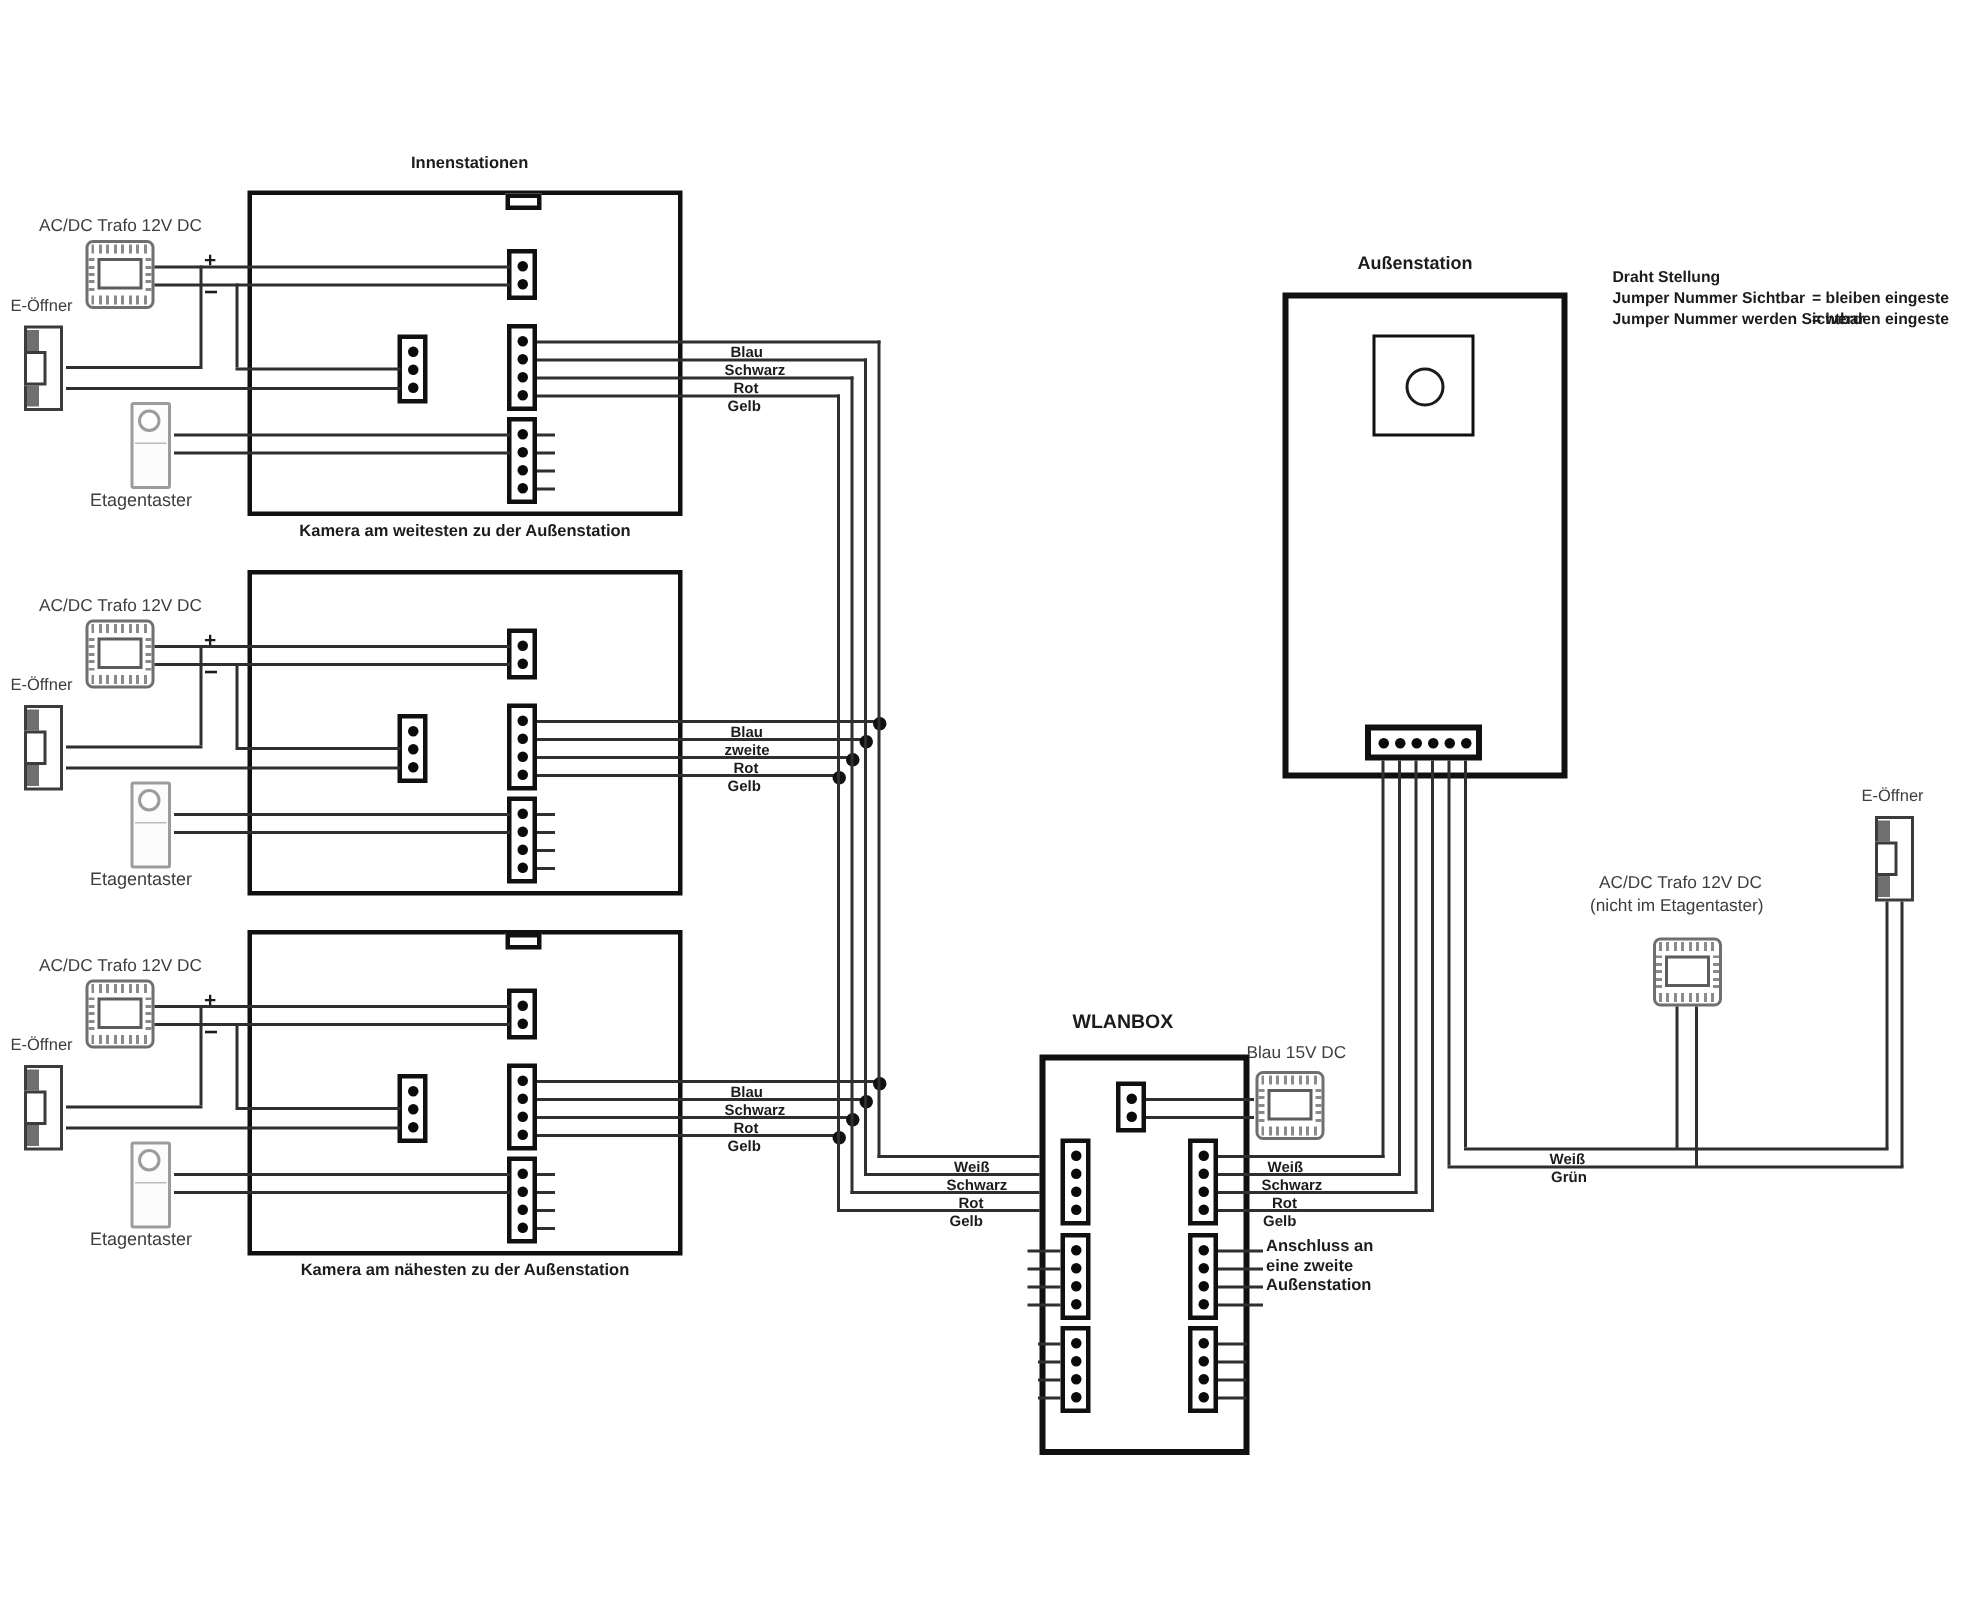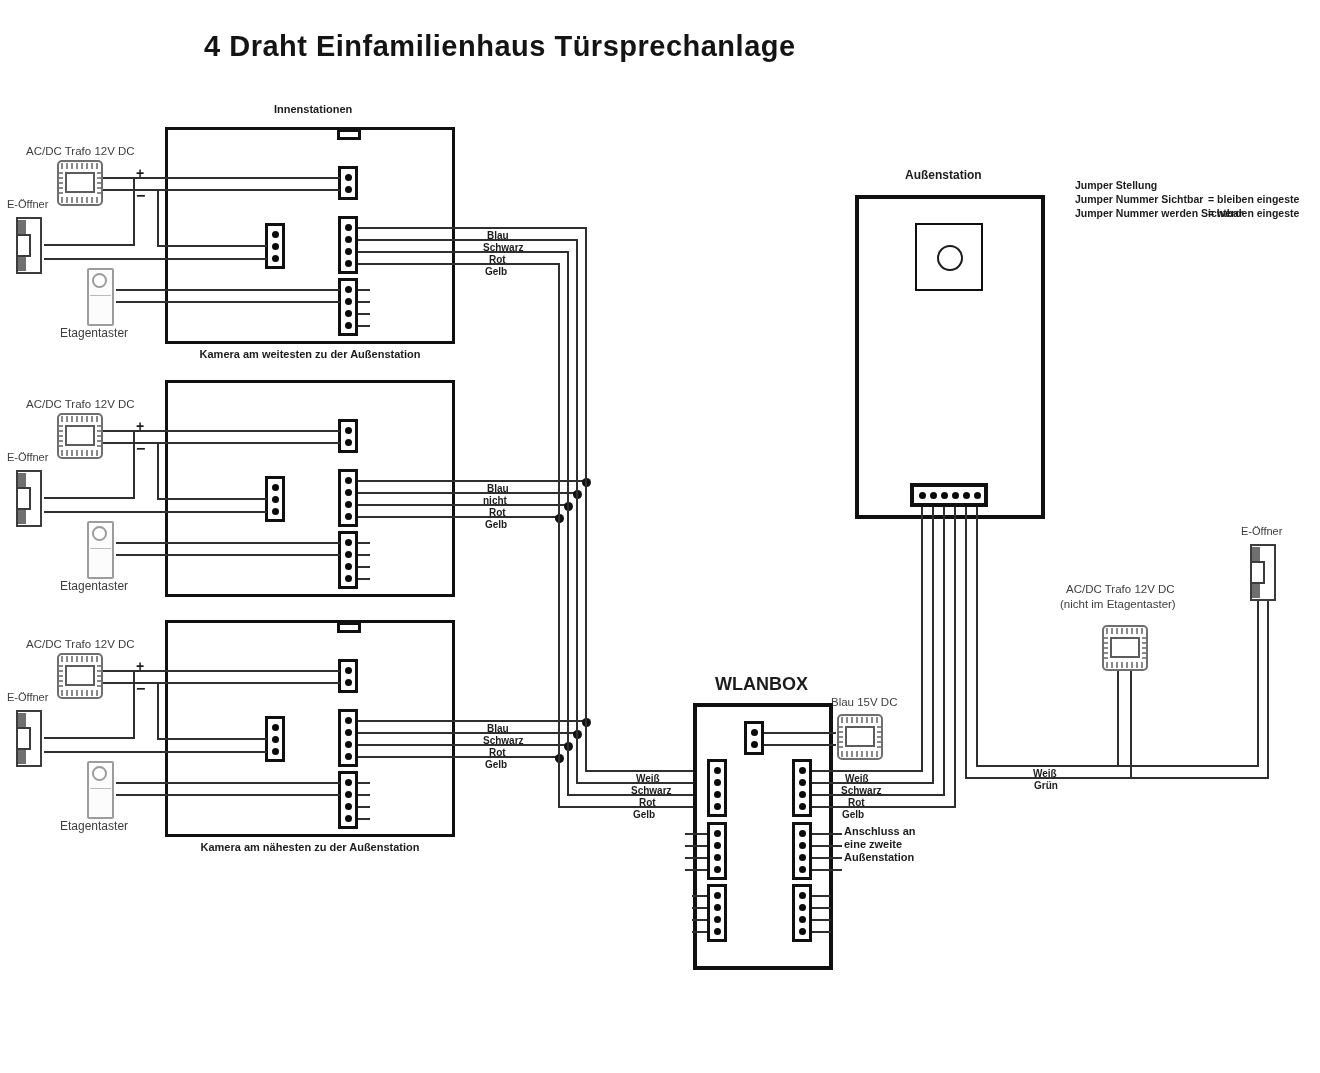--- a/index.html
+++ b/index.html
@@ -3,21 +3,21 @@
 <meta charset="utf-8">
 <style>
   html,body{margin:0;padding:0;background:#fff;}
   #canvas{position:relative;width:1320px;height:1073px;background:#fff;overflow:hidden;
           font-family:"Liberation Sans",sans-serif;color:#1c1c1c;}
   .sh{position:absolute;box-sizing:border-box;}
   .t{position:absolute;white-space:nowrap;line-height:1.15;}
   .b{font-weight:bold;}
   .g{color:#3d3d3d;}
   .s10{font-size:10px;} .s11{font-size:11px;} .s115{font-size:11.5px;} .s12{font-size:12px;}
-  .s13{font-size:18px;} .s14{font-size:14px;}
+  .s13{font-size:13px;} .s14{font-size:14px;}
   .title{font-size:29px;font-weight:600;color:#141414;letter-spacing:0.5px;}
   .vlabel{writing-mode:vertical-rl;font-size:11px;color:#222;letter-spacing:0.5px;}
   .station{position:absolute;left:0;width:1320px;height:250px;}
   
   .trafo-label{left:26px;top:18px;}
   .plus-sign{left:136px;top:38px;font-size:14px;font-weight:bold;}
   .minus-sign{left:136px;top:60px;font-size:16px;font-weight:bold;}
   .eoef-label{left:7px;top:71px;}
   .etg-label{left:60px;top:200px;}
   .j-label{left:317px;top:2px;}
@@ -29,21 +29,20 @@
   .note2{left:372px;top:180px;} .note3{left:372px;top:193px;}
   .wl0{left:487px;top:103px;} .wl1{left:483px;top:115px;}
   .wl2{left:489px;top:127px;} .wl3{left:485px;top:139px;}
   .caption{left:165px;top:221px;width:290px;text-align:center;}
 </style>
 </head>
 <body>
 
 <div id="canvas">
 
-  <div class="t title" style="left:204px;top:30px;">4 Draht Einfamilienhaus Türsprechanlage</div>
   <div class="t b s11" style="left:274px;top:103px;">Innenstationen</div>
 
   <div class="station" style="top:127px;">
     <div class="t s115 g trafo-label">AC/DC Trafo 12V DC</div>
     <div class="t plus-sign">+</div>
     <div class="t minus-sign">−</div>
     <div class="t s11 g eoef-label">E-Öffner</div>
     <div class="t s12 g etg-label">Etagentaster</div>
     <div class="t b s10 j-label">J2</div>
     <div class="t b s11 cn3-label">CN3</div>
@@ -69,21 +68,21 @@
     <div class="t s12 g etg-label">Etagentaster</div>
     <div class="t b s11 cn3-label">CN3</div>
     <div class="t b s11 cn1-label">CN1</div>
     <div class="t b s11 cn2-label">CN2</div>
     <div class="t b s11 cn4-label">CN4</div>
     <div class="t b s11 note0">Anschluss an</div>
     <div class="t b s11 note1">eine zweite</div>
     <div class="t b s11 note2">Außenstation /</div>
     <div class="t b s11 note3">Kamera</div>
     <div class="t b s10 wl0">Blau</div>
-    <div class="t b s10 wl1">nicht</div>
+    <div class="t b s10 wl1">zweite</div>
     <div class="t b s10 wl2">Rot</div>
     <div class="t b s10 wl3">Gelb</div>
   </div>
 
   <div class="station" style="top:620px;">
     <div class="t s115 g trafo-label">AC/DC Trafo 12V DC</div>
     <div class="t plus-sign">+</div>
     <div class="t minus-sign">−</div>
     <div class="t s11 g eoef-label">E-Öffner</div>
     <div class="t s12 g etg-label">Etagentaster</div>
@@ -119,21 +118,21 @@
   <div class="t b s10" style="left:633px;top:809px;">Gelb</div>
   <div class="t b s10" style="left:845px;top:773px;">Weiß</div>
   <div class="t b s10" style="left:841px;top:785px;">Schwarz</div>
   <div class="t b s10" style="left:848px;top:797px;">Rot</div>
   <div class="t b s10" style="left:842px;top:809px;">Gelb</div>
   <div class="t b s11" style="left:844px;top:825px;">Anschluss an</div>
   <div class="t b s11" style="left:844px;top:838px;">eine zweite</div>
   <div class="t b s11" style="left:844px;top:851px;">Außenstation</div>
 
   <div class="t b s12" style="left:905px;top:169px;">Außenstation</div>
-  <div class="t b" style="left:1075px;top:179px;font-size:10.5px;">Jumper Stellung</div>
+  <div class="t b" style="left:1075px;top:179px;font-size:10.5px;">Draht Stellung</div>
   <div class="t b" style="left:1075px;top:193px;font-size:10.5px;">Jumper Nummer Sichtbar</div>
   <div class="t b" style="left:1208px;top:193px;font-size:10.5px;">= bleiben eingeste</div>
   <div class="t b" style="left:1075px;top:207px;font-size:10.5px;">Jumper Nummer werden Sichtbar</div>
   <div class="t b" style="left:1208px;top:207px;font-size:10.5px;">= werden eingeste</div>
 
   <div class="t s11 g" style="left:1241px;top:525px;">E-Öffner</div>
   <div class="t s115 g" style="left:1066px;top:583px;">AC/DC Trafo 12V DC</div>
   <div class="t s115 g" style="left:1060px;top:598px;">(nicht im Etagentaster)</div>
   <div class="t b s10" style="left:1033px;top:768px;">Weiß</div>
   <div class="t b s10" style="left:1034px;top:780px;">Grün</div>

